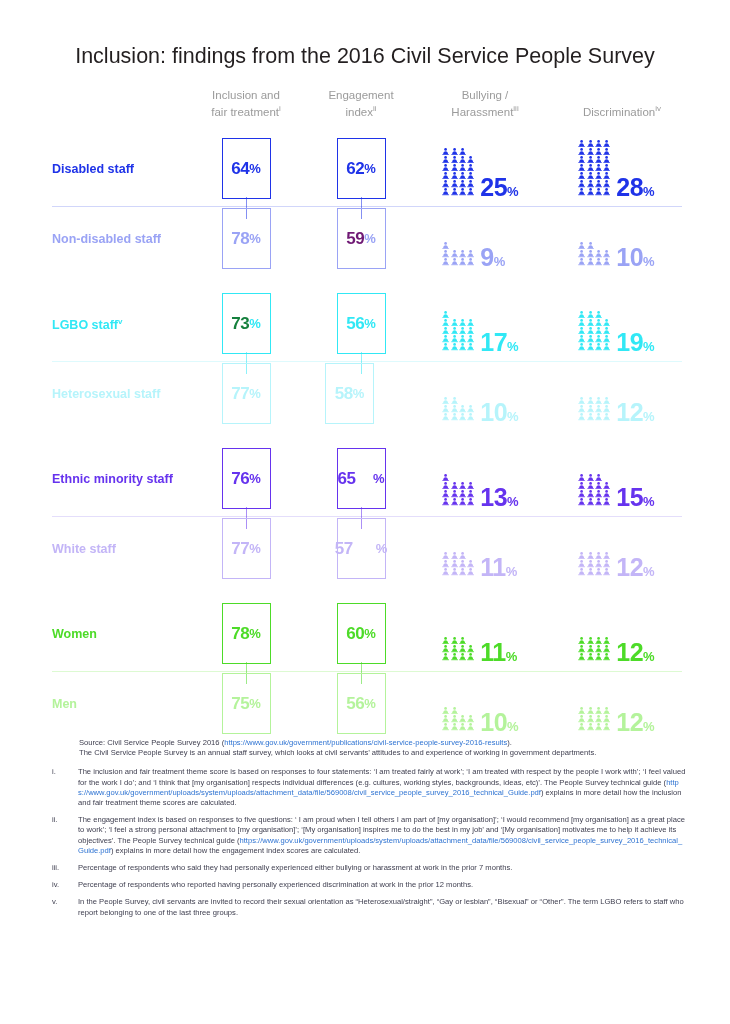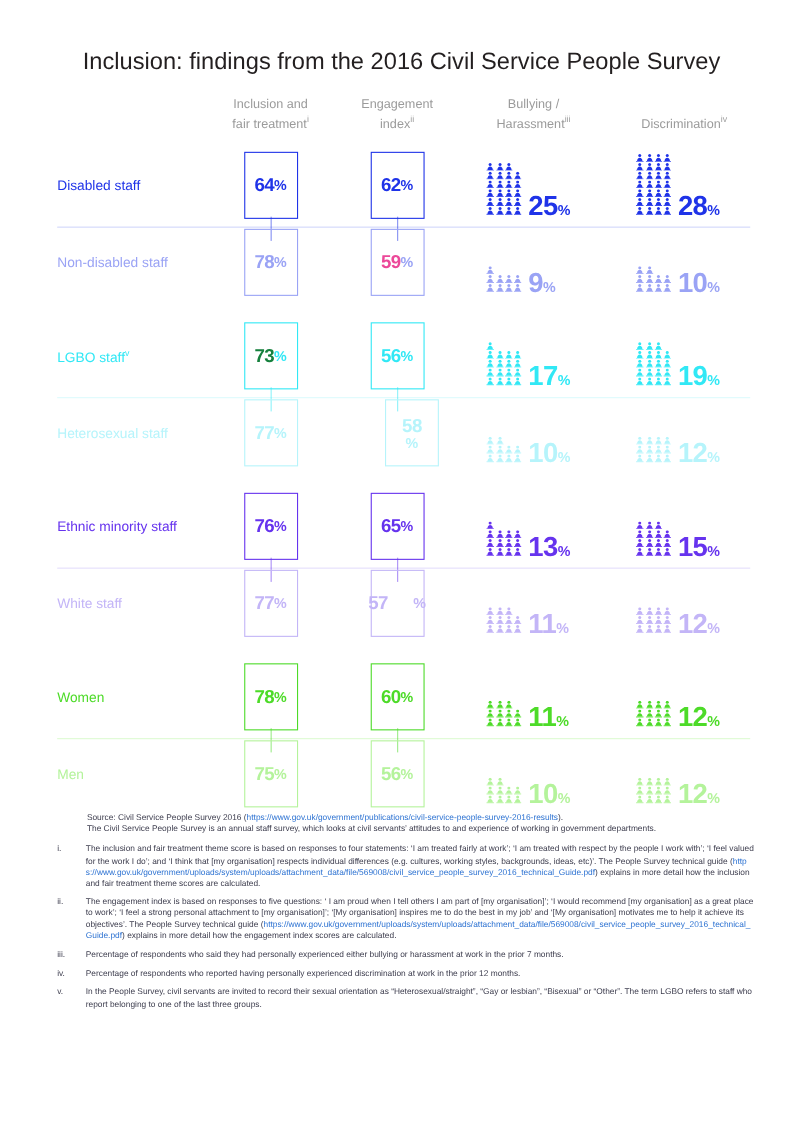--- a/index.html
+++ b/index.html
@@ -27,21 +27,21 @@
 
   
   .chart{position:absolute;left:0;top:128px;width:730px;}
   .grp{position:relative;width:730px;}
   .grp .divider{
     position:absolute;left:52px;width:630px;height:1px;border-top:1px solid;
     opacity:.45;
   }
 
   .rowlabel{
-    position:absolute;left:52px;font-size:12.5px;font-weight:400;white-space:nowrap;
+    position:absolute;left:52px;font-size:12.5px;font-weight:700;white-space:nowrap;
   }
 
   
   .box{
     position:absolute;box-sizing:border-box;border:1px solid;
     width:49px;height:61px;
     display:flex;align-items:center;justify-content:center;
   }
   .box .num{font-size:17px;font-weight:700;line-height:1;letter-spacing:-.5px;}
   .box .pct{font-size:13px;font-weight:700;line-height:1;}
@@ -491,21 +491,21 @@
             </div>
           </div>
           <div class="lbl"><span class="num" style="color:#1f33e8">28</span><span class="pct" style="color:#1f33e8">%</span></div>
         </div>
         <div class="rowlabel" style="top: 104px; color: rgb(154, 163, 245);">Non-disabled staff</div>
         <div class="box" style="left: 221.5px; top: 80px; border-color: rgb(154, 163, 245);">
           <span class="num" style="color:#9aa3f5">78</span>
           <span class="pct" style="color:#9aa3f5">%</span>
         </div>
         <div class="box" style="left: 336.5px; top: 80px; border-color: rgb(154, 163, 245);">
-          <span class="num" style="color:#ec4899">59</span>
+          <span class="num" style="color:#701a75">59</span>
           <span class="pct" style="color:#9aa3f5">%</span>
         </div>
         <div class="picto" style="left: 442px; top: 76px; height: 62px;">
           <div class="grid">
             <div class="prow">
               <span class="ic">
                 <svg viewBox="0 0 10 10" xmlns="http://www.w3.org/2000/svg">
                   <circle cx="5" cy="2" r="1.9" fill="#9aa3f5"></circle>
                   <path d="M1.6 9 C1.6 6.3 3.1 4.6 5 4.6 C6.9 4.6 8.4 6.3 8.4 9 Z" fill="#9aa3f5"></path>
                   <rect x="0.2" y="8.9" width="9.6" height="1.1" fill="#9aa3f5"></rect>
@@ -950,21 +950,21 @@
               </span>
             </div>
           </div>
           <div class="lbl"><span class="num" style="color:#31e8f5">19</span><span class="pct" style="color:#31e8f5">%</span></div>
         </div>
         <div class="rowlabel" style="top: 104px; color: rgb(182, 244, 251);">Heterosexual staff</div>
         <div class="box" style="left: 221.5px; top: 80px; border-color: rgb(182, 244, 251);">
           <span class="num" style="color:#b6f4fb">77</span>
           <span class="pct" style="color:#b6f4fb">%</span>
         </div>
-        <div class="box" style="left: 350px; top: 80px; border-color: rgb(182, 244, 251); flex-direction: column;">
+        <div class="box" style="left: 325px; top: 80px; border-color: rgb(182, 244, 251);">
           <span class="num" style="color:#b6f4fb">58</span>
           <span class="pct" style="color:#b6f4fb">%</span>
         </div>
         <div class="picto" style="left: 442px; top: 76px; height: 62px;">
           <div class="grid">
             <div class="prow">
               <span class="ic">
                 <svg viewBox="0 0 10 10" xmlns="http://www.w3.org/2000/svg">
                   <circle cx="5" cy="2" r="1.9" fill="#b6f4fb"></circle>
                   <path d="M1.6 9 C1.6 6.3 3.1 4.6 5 4.6 C6.9 4.6 8.4 6.3 8.4 9 Z" fill="#b6f4fb"></path>
@@ -1139,21 +1139,21 @@
         </div>
       </div>
       <div class="grp" style="height: 155px; position: relative;">
         <div class="divider" style="top: 78px; border-top-color: rgb(195, 181, 247);"></div>
         <div class="rowlabel" style="top: 34px; color: rgb(102, 51, 238);">Ethnic minority staff</div>
         <div class="box" style="left: 221.5px; top: 10px; border-color: rgb(102, 51, 238);">
           <span class="num" style="color:#6633ee">76</span>
           <span class="pct" style="color:#6633ee">%</span>
         </div>
         <div class="connector" style="left: 246px; top: 69px; background: rgb(102, 51, 238); opacity: 0.55;"></div>
-        <div class="box" style="left: 336.5px; top: 10px; border-color: rgb(102, 51, 238);">
+        <div class="box" style="left: 336.5px; top: 10px; border-color: rgb(102, 51, 238); justify-content: space-between;">
           <span class="num" style="color:#6633ee">65</span>
           <span class="pct" style="color:#6633ee">%</span>
         </div>
         <div class="connector" style="left: 361px; top: 69px; background: rgb(102, 51, 238); opacity: 0.55;"></div>
         <div class="picto" style="left: 442px; top: 6px; height: 62px;">
           <div class="grid">
             <div class="prow">
               <span class="ic">
                 <svg viewBox="0 0 10 10" xmlns="http://www.w3.org/2000/svg">
                   <circle cx="5" cy="2" r="1.9" fill="#6633ee"></circle>

